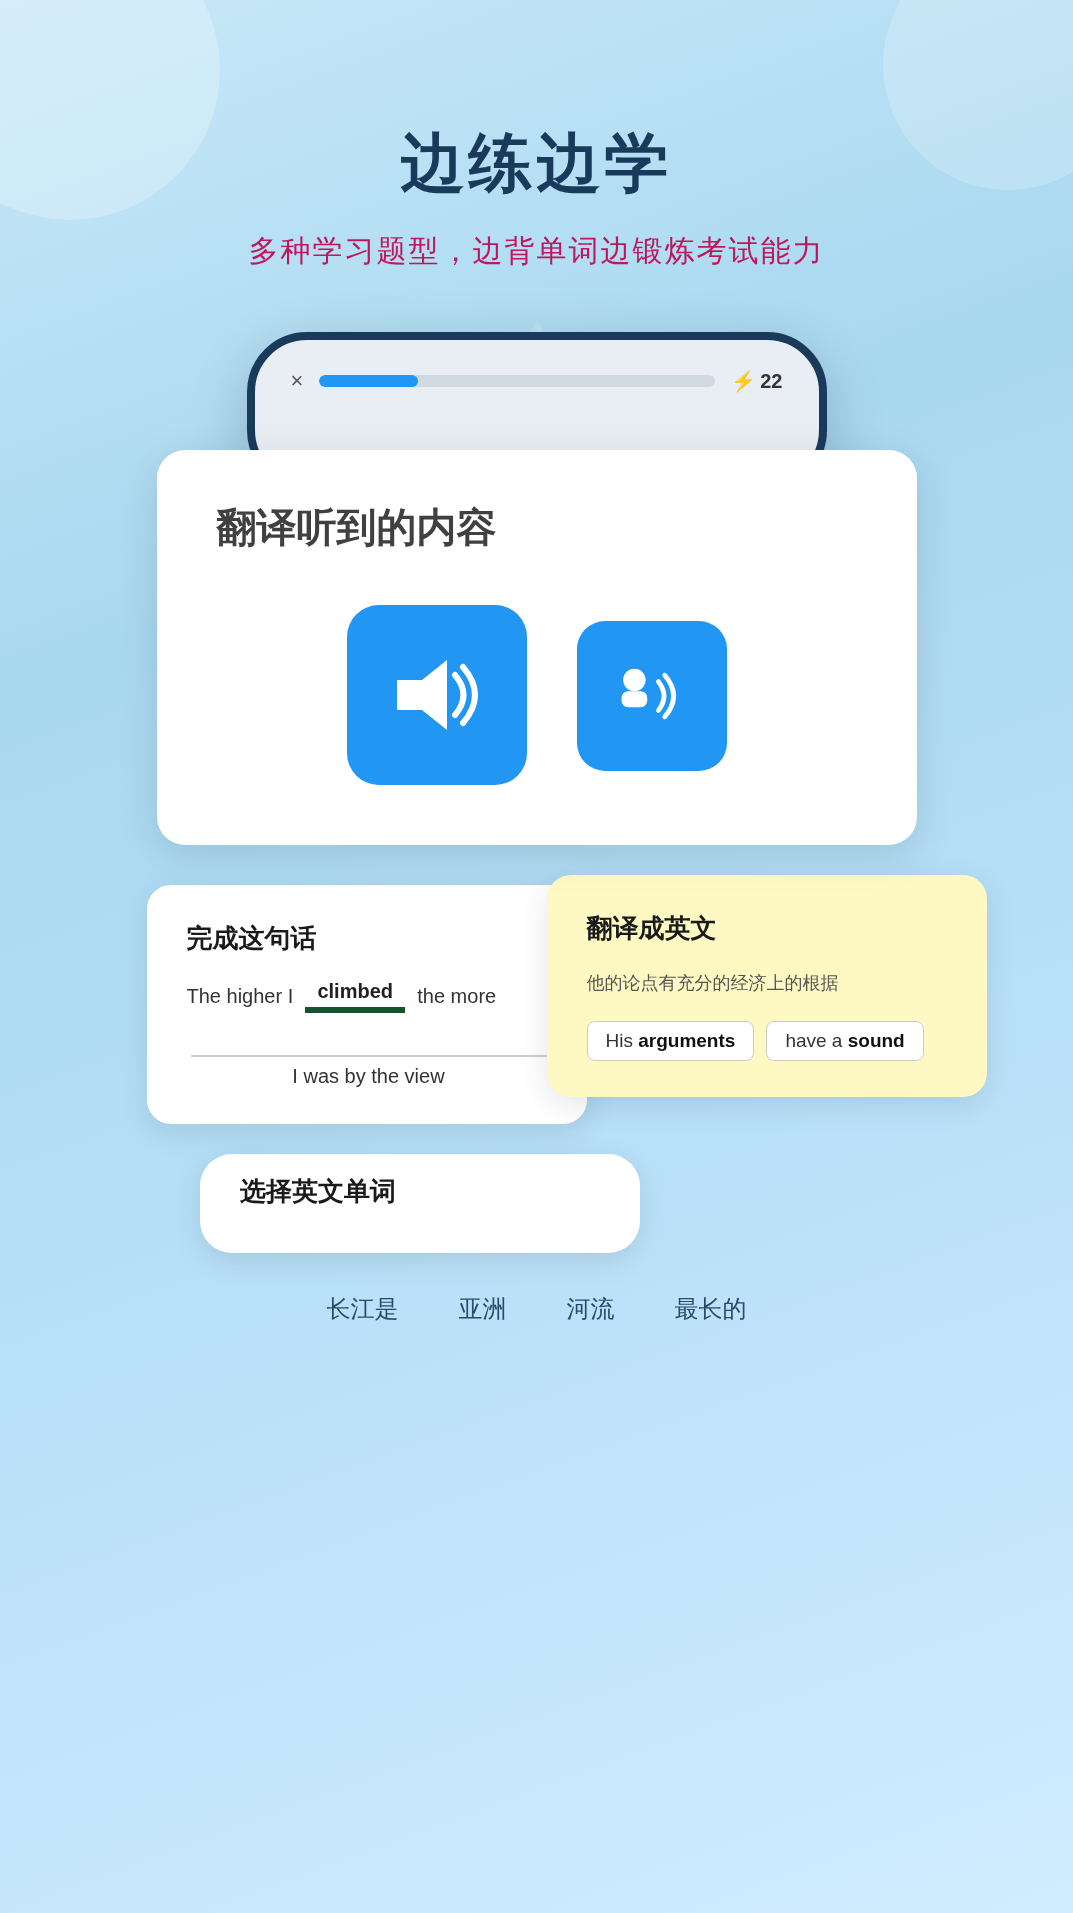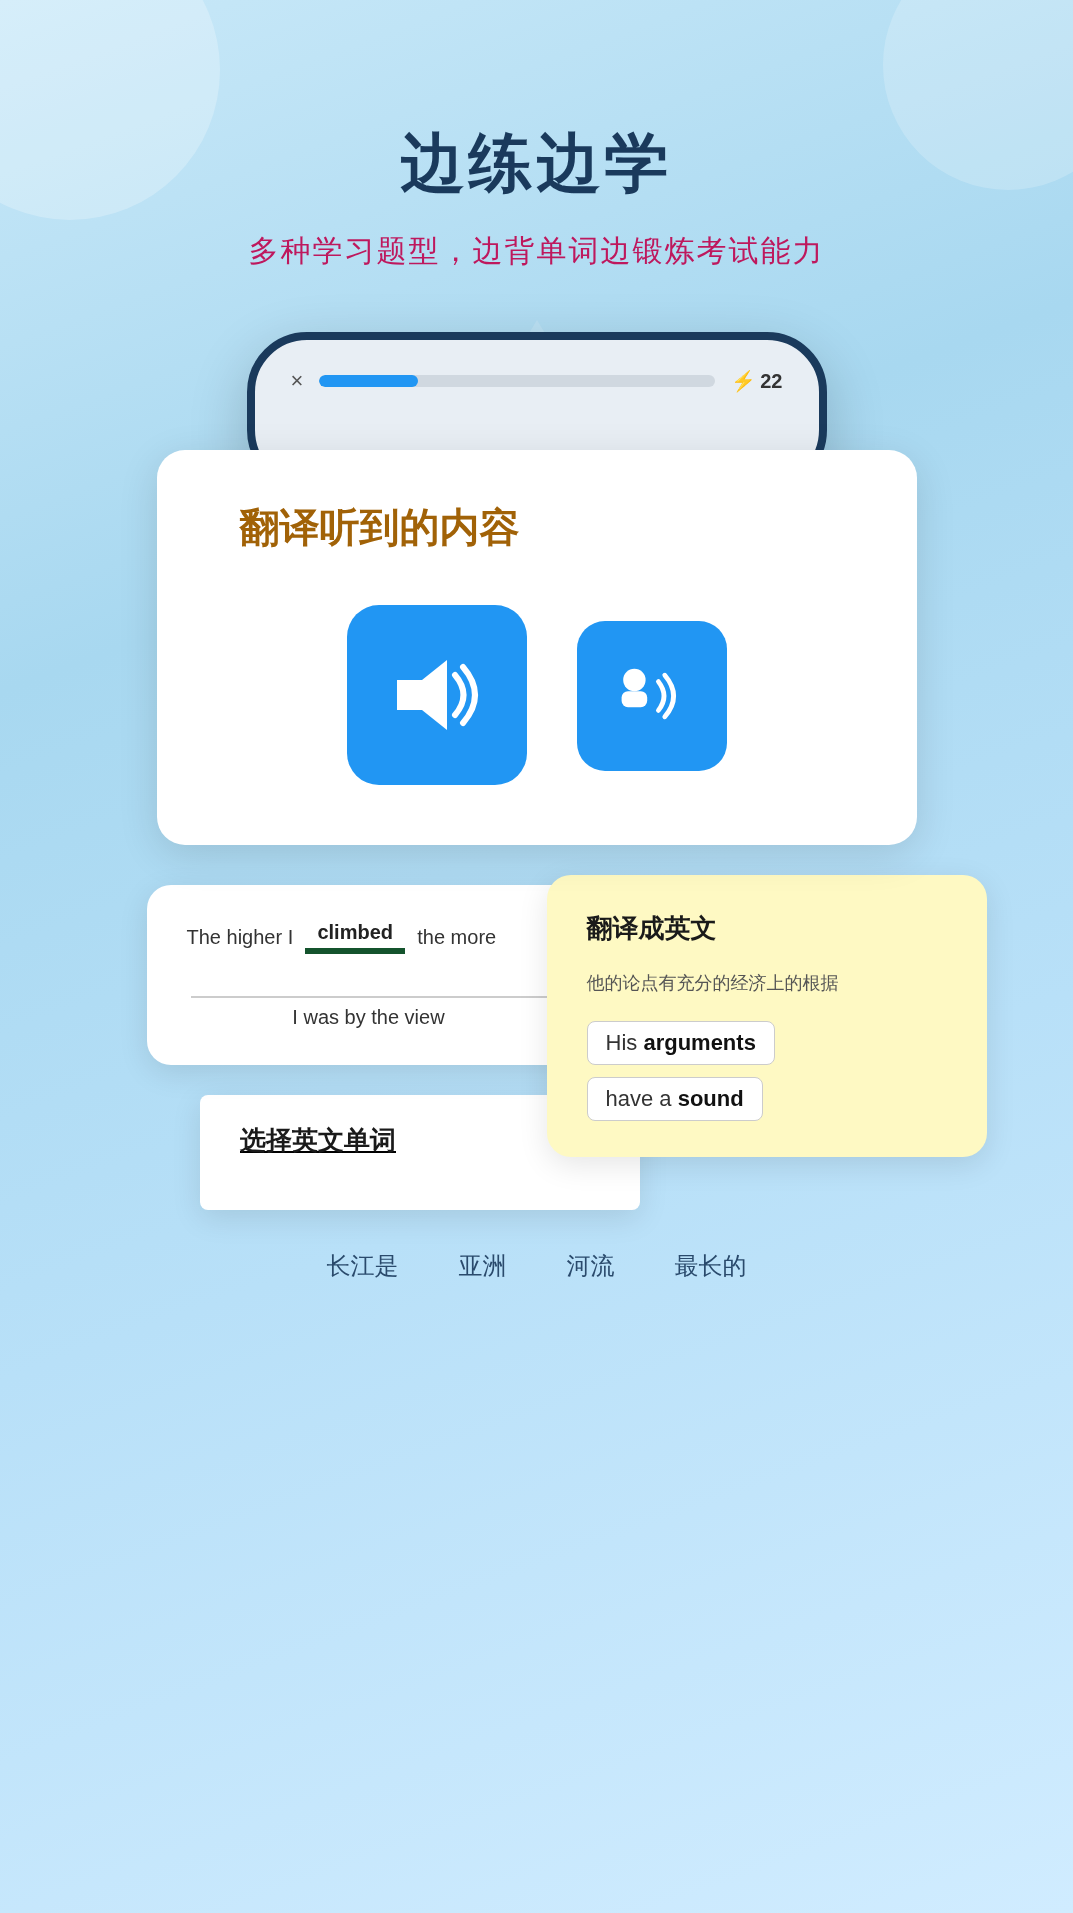--- a/index.html
+++ b/index.html
@@ -129,23 +129,22 @@
       padding: 50px 60px 60px 60px;
       width: 760px;
       margin: -40px auto 0 auto;
       position: relative;
       z-index: 5;
       box-shadow: 0 10px 40px rgba(0,0,0,0.12);
     }
     .card-title {
       font-size: 40px;
       font-weight: 800;
-      color: #a16207;
+      color: #404040;
       margin-bottom: 50px;
-      margin-left: 23px;
     }
     .audio-buttons {
       display: flex;
       gap: 50px;
       justify-content: center;
     }
     .audio-btn {
       width: 180px;
       height: 180px;
       border-radius: 32px;
@@ -245,40 +244,39 @@
     }
     .word-chips {
       display: flex;
       gap: 12px;
       flex-wrap: wrap;
     }
     .word-chip {
       border: 1.5px solid #ccc;
       border-radius: 8px;
       padding: 8px 18px;
-      font-size: 22px;
+      font-size: 19px;
       color: #333;
       background: white;
     }
     .word-chip .highlight {
       font-weight: 700;
       color: #111;
     }
 
     
     .select-word-card {
       background: white;
-      border-radius: 8px;
-      padding: 28px 40px;
+      border-radius: 32px;
+      padding: 20px 40px;
       width: 440px;
       margin: 30px auto 0 auto;
       z-index: 4;
       box-shadow: 0 8px 30px rgba(0,0,0,0.1);
       margin-left: 200px;
-      text-decoration: underline;
     }
     .definition-row {
       display: flex;
       align-items: baseline;
       gap: 16px;
     }
     .def-word {
       font-size: 22px;
       font-weight: 700;
       color: #111;
@@ -368,20 +366,21 @@
         <path d="M58,22 Q72,40 58,58" stroke="white" stroke-width="6" fill="none" stroke-linecap="round"></path>
         <path d="M66,14 Q88,40 66,66" stroke="white" stroke-width="6" fill="none" stroke-linecap="round"></path>
       </svg>
     </div>
   </div>
 </div>
 
 <div class="cards-wrapper" style="position:relative; width:900px; margin: 40px auto 0 auto;">
 
   <div class="complete-sentence-card">
+    <div class="card-label">完成这句话</div>
     <div class="sentence-line">
       <span class="sentence-text">The higher I</span>
       <span class="sentence-blank">climbed</span>
       <span class="sentence-text">the more</span>
     </div>
     <div style="display:flex; flex-direction:column; gap:8px; padding-left:4px;">
       <div class="sentence-underline"></div>
       <span class="sentence-answer">I was by the view</span>
     </div>
   </div>

